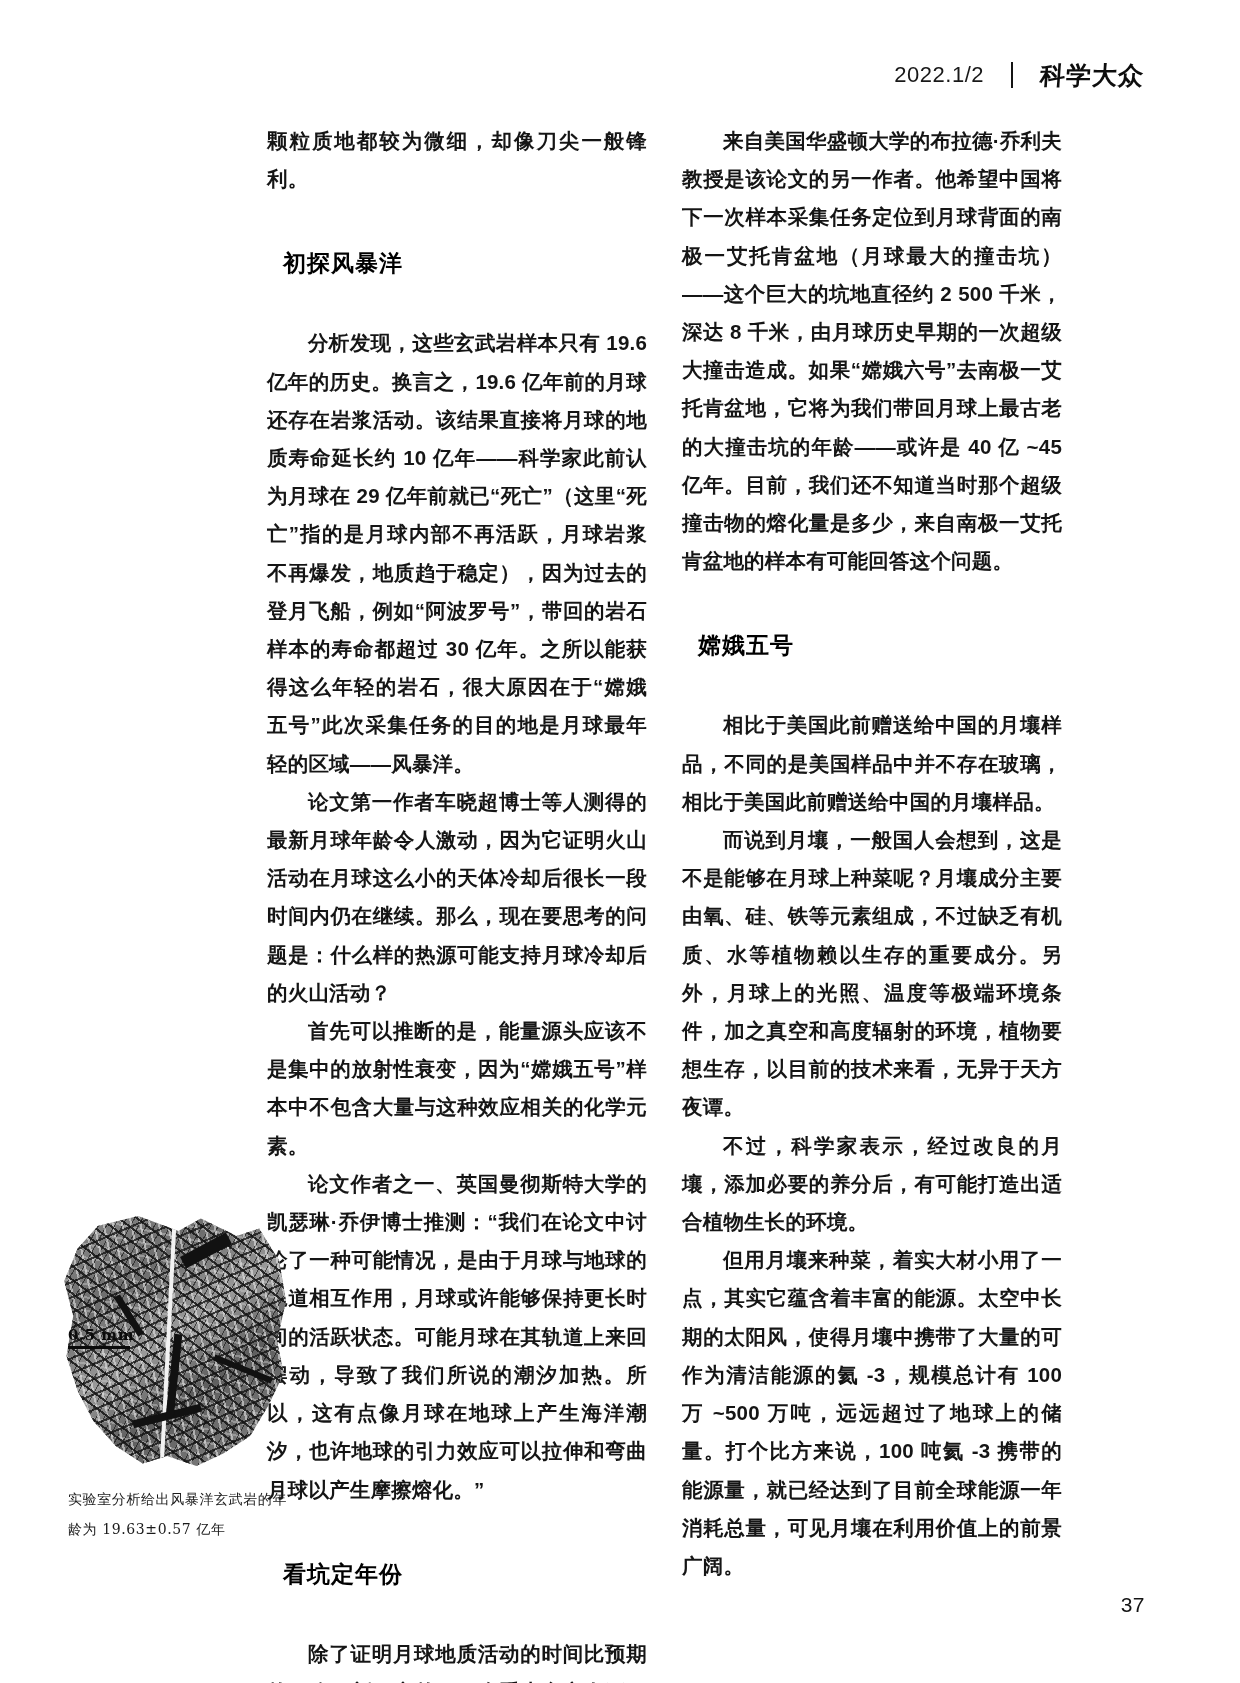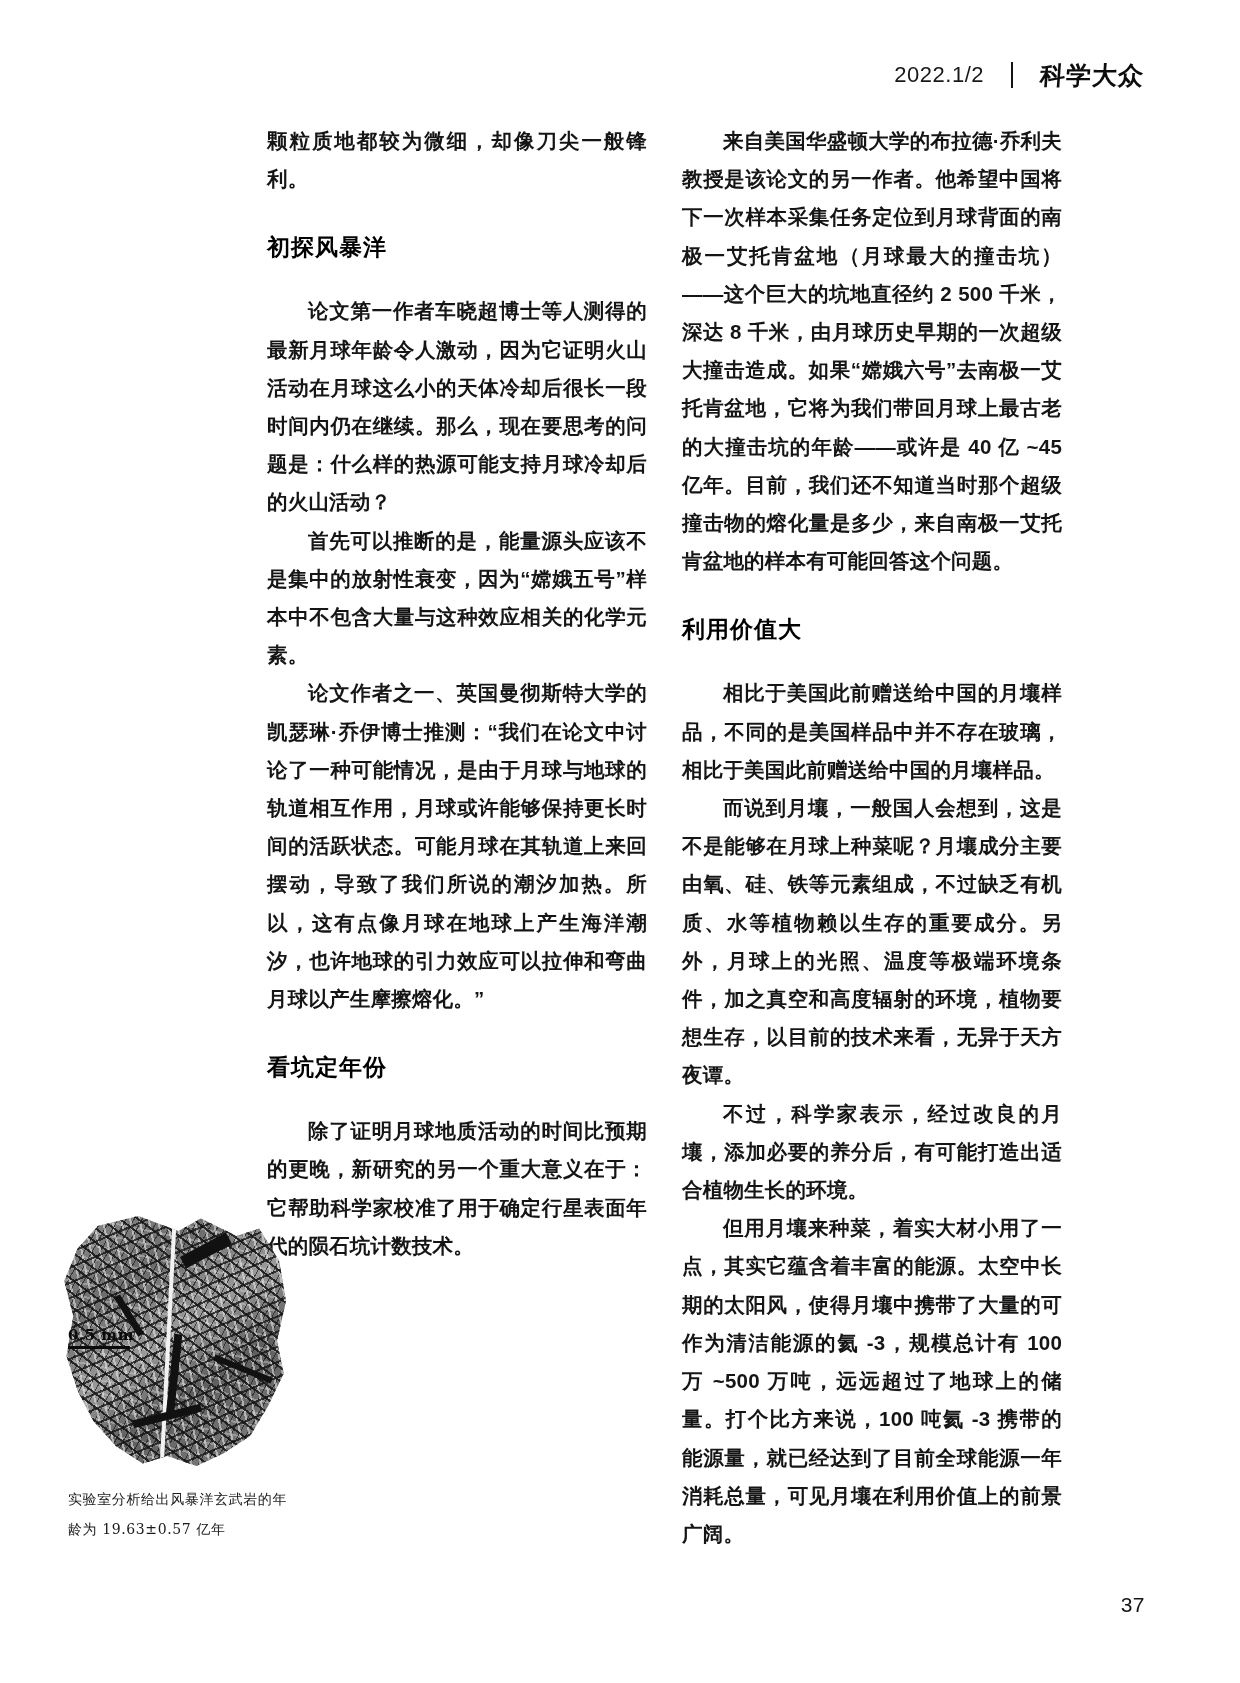--- a/index.html
+++ b/index.html
@@ -64,21 +64,21 @@
     color: #151515;
     letter-spacing: 0.2px;
     font-weight: bold;
   }
   .body-text.indent { text-indent: 2em; }
 
   .section-head {
     font-size: 23px;
     font-weight: 700;
     line-height: 38px;
-    margin: 0;
+    margin: 16px;
     color: #000;
     letter-spacing: 1px;
   }
 
   .gap-before-head { height: 30px; }
   .gap-after-head  { height: 26px; }
 
   
   .figure {
     position: absolute;
@@ -182,38 +182,39 @@
 </div>
 
 <div class="col col-left">
 
   <p class="body-text">颗粒质地都较为微细，却像刀尖一般锋利。</p>
 
   <div class="gap-before-head"></div>
   <h2 class="section-head">初探风暴洋</h2>
   <div class="gap-after-head"></div>
 
+  <p class="body-text indent">分析发现，这些玄武岩样本只有 19.6 亿年的历史。换言之，19.6 亿年前的月球还存在岩浆活动。该结果直接将月球的地质寿命延长约 10 亿年——科学家此前认为月球在 29 亿年前就已“死亡”（这里“死亡”指的是月球内部不再活跃，月球岩浆不再爆发，地质趋于稳定），因为过去的登月飞船，例如“阿波罗号”，带回的岩石样本的寿命都超过 30 亿年。之所以能获得这么年轻的岩石，很大原因在于“嫦娥五号”此次采集任务的目的地是月球最年轻的区域——风暴洋。</p>
   <p class="body-text indent">论文第一作者车晓超博士等人测得的最新月球年龄令人激动，因为它证明火山活动在月球这么小的天体冷却后很长一段时间内仍在继续。那么，现在要思考的问题是：什么样的热源可能支持月球冷却后的火山活动？</p>
   <p class="body-text indent">首先可以推断的是，能量源头应该不是集中的放射性衰变，因为“嫦娥五号”样本中不包含大量与这种效应相关的化学元素。</p>
   <p class="body-text indent">论文作者之一、英国曼彻斯特大学的凯瑟琳·乔伊博士推测：“我们在论文中讨论了一种可能情况，是由于月球与地球的轨道相互作用，月球或许能够保持更长时间的活跃状态。可能月球在其轨道上来回摆动，导致了我们所说的潮汐加热。所以，这有点像月球在地球上产生海洋潮汐，也许地球的引力效应可以拉伸和弯曲月球以产生摩擦熔化。”</p>
 
   <div class="gap-before-head"></div>
   <h2 class="section-head">看坑定年份</h2>
   <div class="gap-after-head"></div>
 
   <p class="body-text indent">除了证明月球地质活动的时间比预期的更晚，新研究的另一个重大意义在于：它帮助科学家校准了用于确定行星表面年代的陨石坑计数技术。</p>
 
 </div>
 
 <div class="col col-right">
 
   <p class="body-text indent">来自美国华盛顿大学的布拉德·乔利夫教授是该论文的另一作者。他希望中国将下一次样本采集任务定位到月球背面的南极一艾托肯盆地（月球最大的撞击坑）——这个巨大的坑地直径约 2 500 千米，深达 8 千米，由月球历史早期的一次超级大撞击造成。如果“嫦娥六号”去南极一艾托肯盆地，它将为我们带回月球上最古老的大撞击坑的年龄——或许是 40 亿 ~45 亿年。目前，我们还不知道当时那个超级撞击物的熔化量是多少，来自南极一艾托肯盆地的样本有可能回答这个问题。</p>
 
   <div class="gap-before-head"></div>
-  <h2 class="section-head">利用价值大</h2>
+  <h2 class="section-head">嫦娥五号</h2>
   <div class="gap-after-head"></div>
 
   <p class="body-text indent">相比于美国此前赠送给中国的月壤样品，不同的是美国样品中并不存在玻璃，相比于美国此前赠送给中国的月壤样品。</p>
   <p class="body-text indent">而说到月壤，一般国人会想到，这是不是能够在月球上种菜呢？月壤成分主要由氧、硅、铁等元素组成，不过缺乏有机质、水等植物赖以生存的重要成分。另外，月球上的光照、温度等极端环境条件，加之真空和高度辐射的环境，植物要想生存，以目前的技术来看，无异于天方夜谭。</p>
   <p class="body-text indent">不过，科学家表示，经过改良的月壤，添加必要的养分后，有可能打造出适合植物生长的环境。</p>
   <p class="body-text indent">但用月壤来种菜，着实大材小用了一点，其实它蕴含着丰富的能源。太空中长期的太阳风，使得月壤中携带了大量的可作为清洁能源的氦 -3，规模总计有 100 万 ~500 万吨，远远超过了地球上的储量。打个比方来说，100 吨氦 -3 携带的能源量，就已经达到了目前全球能源一年消耗总量，可见月壤在利用价值上的前景广阔。</p>
 
 </div>
 
 <figure class="figure">

